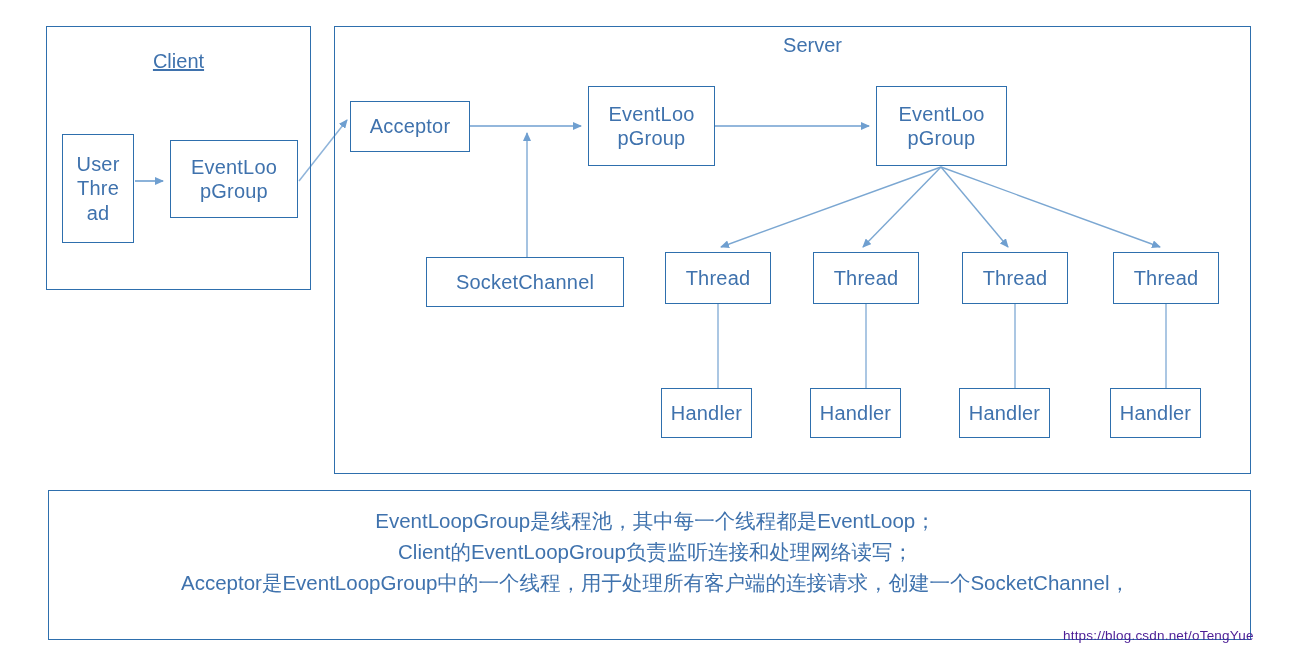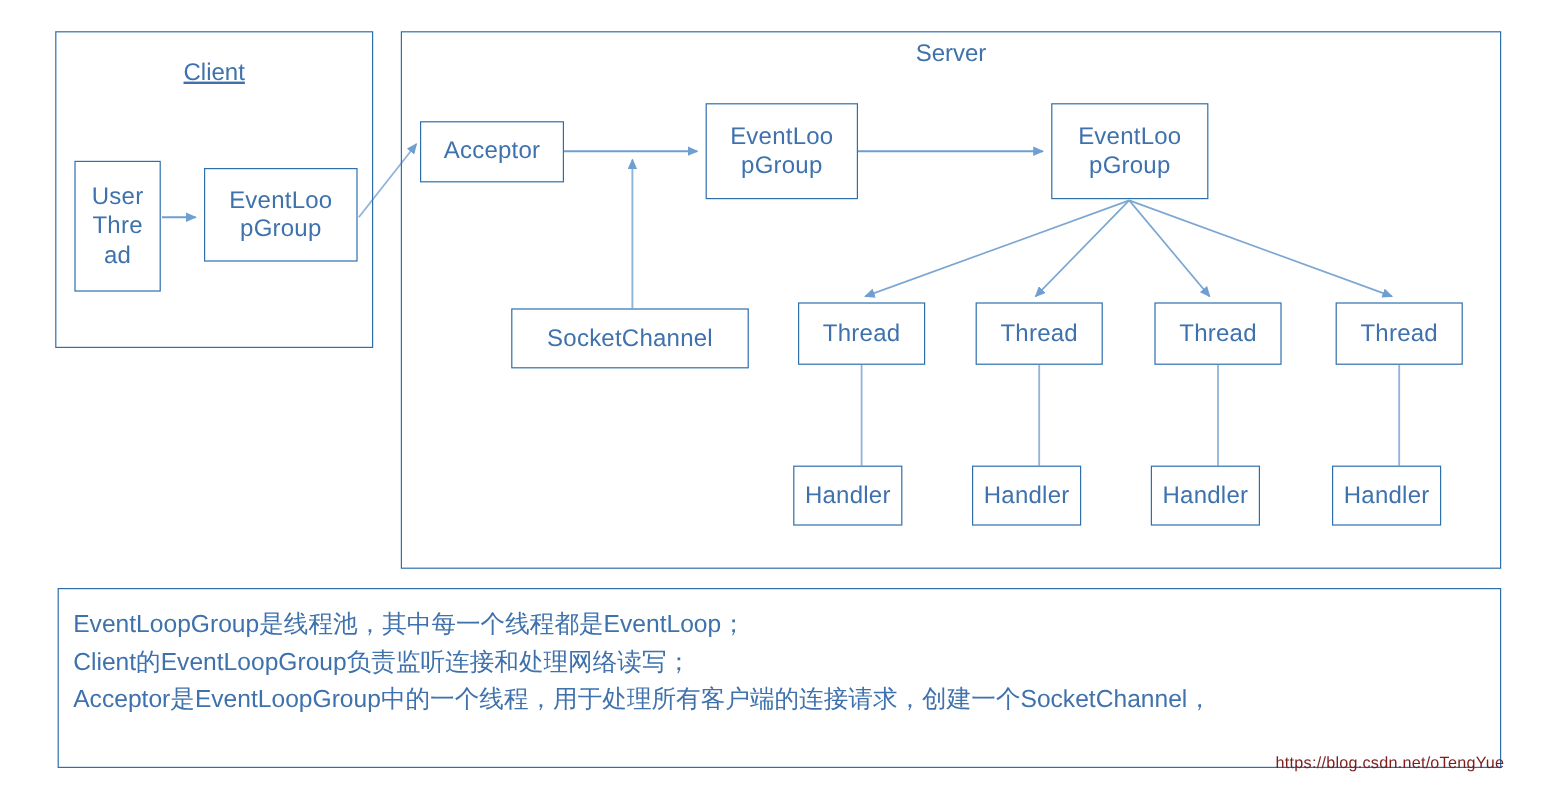--- a/index.html
+++ b/index.html
@@ -58,21 +58,21 @@
   #client-container { left: 46px;  top: 26px;  width: 265px; height: 264px; }
   #client-title     { left: 46px;  top: 50px;  width: 265px; text-decoration: underline; }
 
   #user-thread-box  { left: 62px;  top: 134px; width: 72px;  height: 109px;
                       flex-direction: column; padding: 0 4px; }
   #client-elg-box   { left: 170px; top: 140px; width: 128px; height: 78px;
                       flex-direction: column; }
 
   
   #server-container { left: 334px; top: 26px;  width: 917px; height: 448px; }
-  #server-title     { left: 334px; top: 34px;  width: 917px; }
+  #server-title     { left: 334px; top: 34px;  width: 917px; padding-left: 20px; }
 
   #acceptor-box     { left: 350px; top: 101px; width: 120px; height: 51px; }
   #socketchannel-box{ left: 426px; top: 257px; width: 198px; height: 50px; }
   #elg-boss-box     { left: 588px; top: 86px;  width: 127px; height: 80px;
                       flex-direction: column; }
   #elg-worker-box   { left: 876px; top: 86px;  width: 131px; height: 80px;
                       flex-direction: column; }
 
   .thread-box  { top: 252px; width: 106px; height: 52px; }
   .handler-box { top: 388px; width: 91px; height: 50px; }
@@ -96,25 +96,26 @@
     border: 1.6px solid #2e6fad;
     background: #ffffff;
     padding: 14px 0 0 12px;
   }
   .note-line {
     color: #3f72ad;
     font-size: 20.5px;
     line-height: 31px;
     white-space: nowrap;
     font-family: "Liberation Sans", "DejaVu Sans", sans-serif;
+    text-align: center;
   }
   #watermark {
     position: absolute;
     left: 1063px; top: 628px;
-    color: #7f1d1d;
+    color: #4c1d95;
     font-size: 13.5px;
     white-space: nowrap;
     letter-spacing: 0.2px;
   }
 </style>
 </head>
 <body>
 
 <div id="canvas">
 

